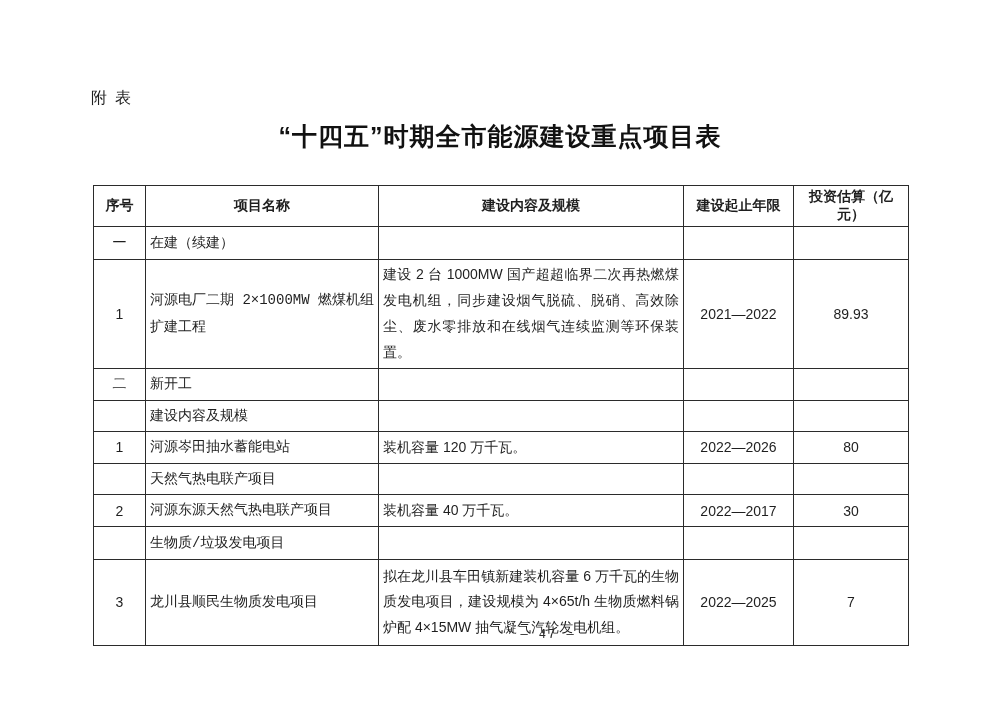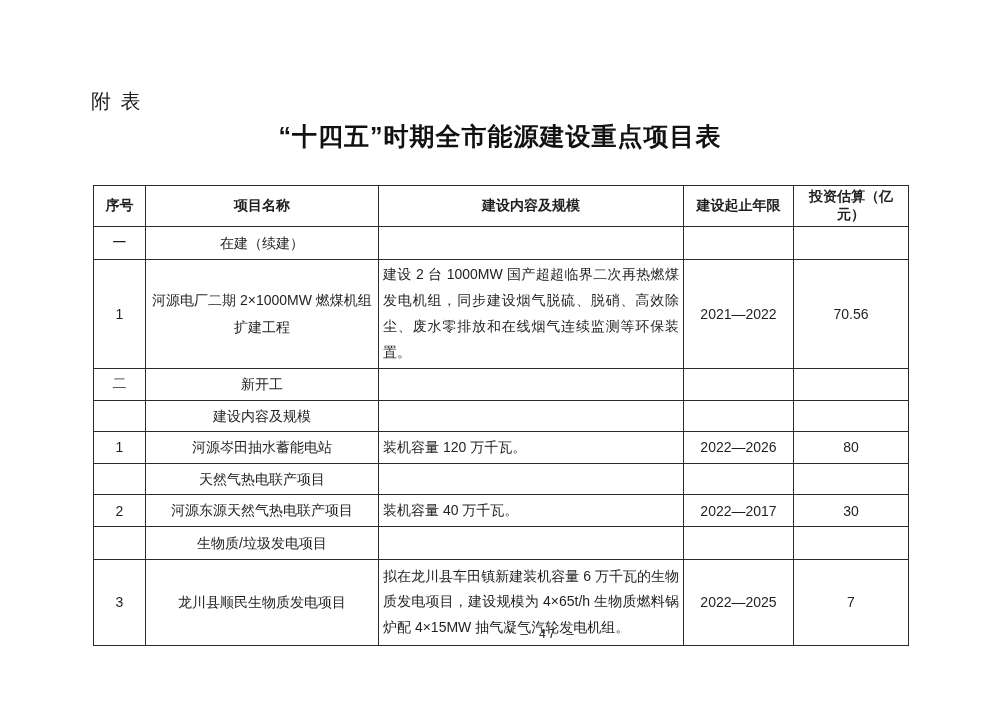--- a/index.html
+++ b/index.html
@@ -7,42 +7,42 @@
     position:relative;
     width:1000px;height:707px;
     background:#ffffff;
     font-family:"Liberation Sans","DejaVu Sans",sans-serif;
     color:#1f1f1f;
     overflow:hidden;
     margin:0 auto;
   }
   .appendix-label{
     position:absolute;left:91px;top:88px;
-    font-size:20px;letter-spacing:2px;color:#1f1f1f;
+    font-size:16px;letter-spacing:2px;color:#1f1f1f;font-family:Liberation Serif, serif;
   }
   .doc-title{
     position:absolute;left:0;top:120px;width:100%;
     text-align:center;font-size:25px;font-weight:bold;color:#111;
     letter-spacing:1px;
   }
   table.main{
     position:absolute;left:93px;top:185px;
     width:815px;border-collapse:collapse;table-layout:fixed;padding-left:40px;
   }
   table.main td{
     border:1px solid #2b2b2b;
     font-size:14px;
     vertical-align:middle;
     padding:2px 4px;
     box-sizing:border-box;
     overflow:hidden;
   }
   tr.hdr td{font-weight:bold;text-align:center;font-size:14px;}
   .c-seq{text-align:center;}
-  .c-name{text-align:center;padding:4px 10px;line-height:1.9;}
+  .c-name{text-align:left;padding:4px 10px;line-height:1.9;font-family:Liberation Mono, monospace;}
   .c-content{text-align:justify;padding:4px 9px;line-height:1.85;}
   .c-years,.c-invest{text-align:center;}
   tr.rh37{height:37px}
   tr.rh33{height:33px}
   tr.rh75{height:75px}
   tr.rh32{height:32px}
   tr.rh30{height:30px}
   tr.rh31{height:31px}
   tr.rh86{height:86px}
   .page-number{
@@ -85,21 +85,21 @@
         <td class="c-content"></td>
         <td class="c-years"></td>
         <td class="c-invest"></td>
       </tr>
 
       <tr class="rh75">
         <td class="c-seq">1</td>
         <td class="c-name">河源电厂二期 2×1000MW 燃煤机组扩建工程</td>
         <td class="c-content">建设 2 台 1000MW 国产超超临界二次再热燃煤发电机组，同步建设烟气脱硫、脱硝、高效除尘、废水零排放和在线烟气连续监测等环保装置。</td>
         <td class="c-years">2021—2022</td>
-        <td class="c-invest">70.56</td>
+        <td class="c-invest">89.93</td>
       </tr>
 
       <tr class="rh32">
         <td class="c-seq">二</td>
         <td class="c-name">新开工</td>
         <td class="c-content"></td>
         <td class="c-years"></td>
         <td class="c-invest"></td>
       </tr>
 

